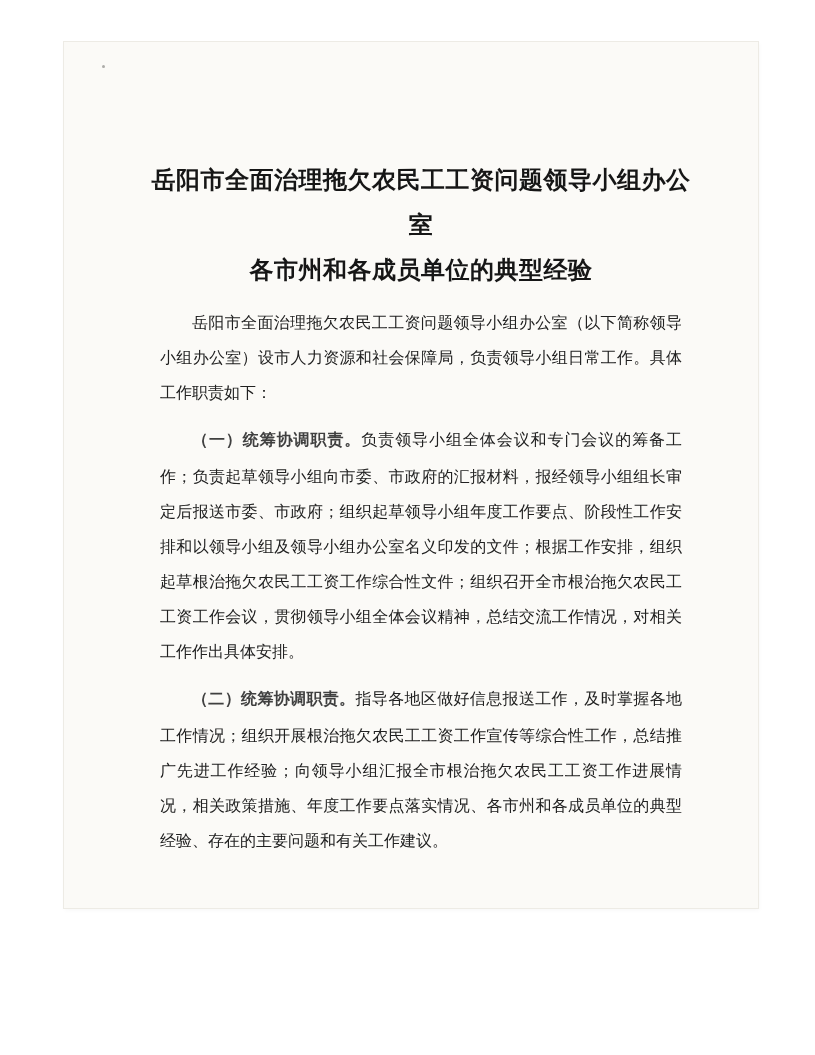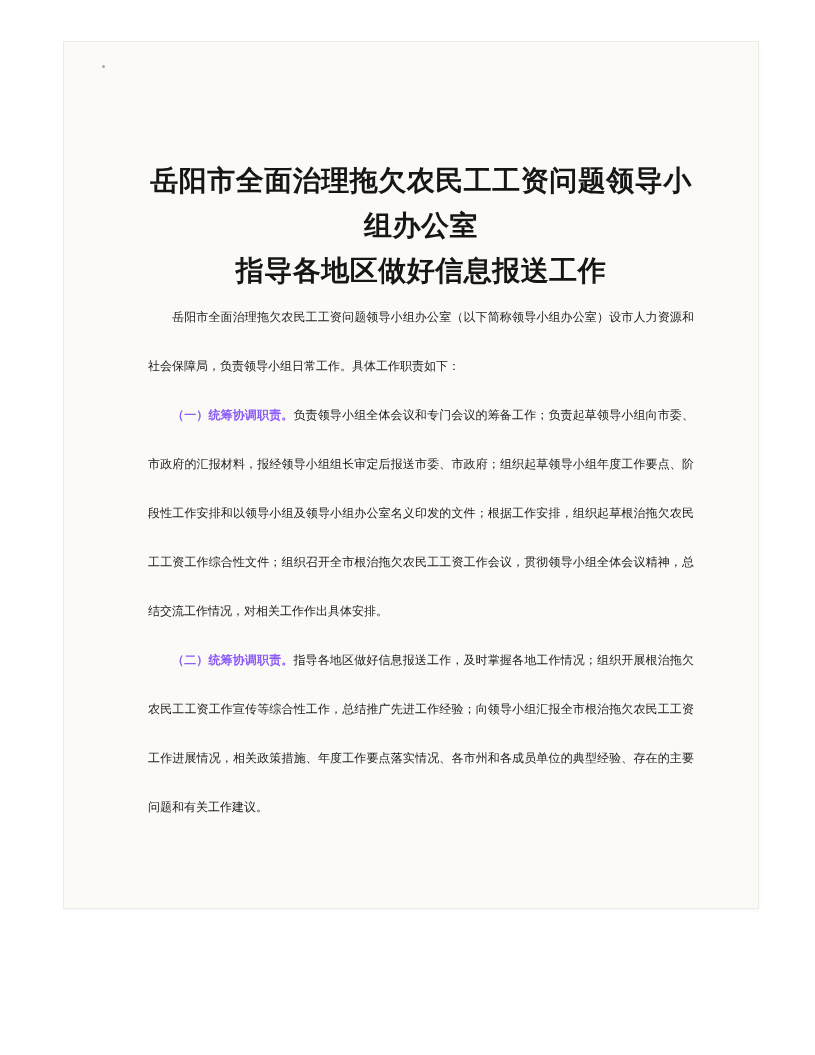--- a/index.html
+++ b/index.html
@@ -42,61 +42,61 @@
     left: 84px;
     right: 64px;
     top: 0;
     color: #1f1f1f;
   }
   .title {
     margin-top: 116px;
     text-align: center;
     font-family: "DejaVu Sans", "Liberation Sans", sans-serif;
     font-weight: 700;
-    font-size: 28px;
+    font-size: 24px;
     line-height: 45px;
     color: #161616;
     letter-spacing: 0.5px;
   }
   .section-heading {
     margin-top: 16px;
     font-family: "DejaVu Sans", "Liberation Sans", sans-serif;
     font-weight: 700;
     font-size: 20px;
     line-height: 35px;
     text-indent: 2em;
     color: #1a1a1a;
     letter-spacing: 0.5px;
   }
   .para {
     font-family: "Liberation Serif", "DejaVu Serif", serif;
-    font-size: 12px;
-    line-height: 49px;
+    font-size: 16px;
+    line-height: 35px;
     text-align: justify;
     text-indent: 2em;
     color: #212121;
-    margin: 0;
+    margin: 12px;
   }
   .para .lead {
-    font-family: Liberation Sans, sans-serif;
+    font-family: Liberation Mono, monospace;
     font-weight: 700;
-    color: #8b5cf6;
+    color: #404040;
   }
 </style>
 </head>
 <body>
 
 <div class="viewport">
   <div class="paper">
     <div class="speck"></div>
     <div class="content">
 
       <div class="title">
         <div>岳阳市全面治理拖欠农民工工资问题领导小组办公室</div>
-        <div>指导各地区做好信息报送工作</div>
+        <div>各市州和各成员单位的典型经验</div>
       </div>
 
 
       <p class="para">岳阳市全面治理拖欠农民工工资问题领导小组办公室（以下简称领导小组办公室）设市人力资源和社会保障局，负责领导小组日常工作。具体工作职责如下：</p>
 
       <p class="para"><span class="lead">（一）统筹协调职责。</span><span>负责领导小组全体会议和专门会议的筹备工作；负责起草领导小组向市委、市政府的汇报材料，报经领导小组组长审定后报送市委、市政府；组织起草领导小组年度工作要点、阶段性工作安排和以领导小组及领导小组办公室名义印发的文件；根据工作安排，组织起草根治拖欠农民工工资工作综合性文件；组织召开全市根治拖欠农民工工资工作会议，贯彻领导小组全体会议精神，总结交流工作情况，对相关工作作出具体安排。</span></p>
 
       <p class="para"><span class="lead">（二）统筹协调职责。</span><span>指导各地区做好信息报送工作，及时掌握各地工作情况；组织开展根治拖欠农民工工资工作宣传等综合性工作，总结推广先进工作经验；向领导小组汇报全市根治拖欠农民工工资工作进展情况，相关政策措施、年度工作要点落实情况、各市州和各成员单位的典型经验、存在的主要问题和有关工作建议。</span></p>
 
     </div>

